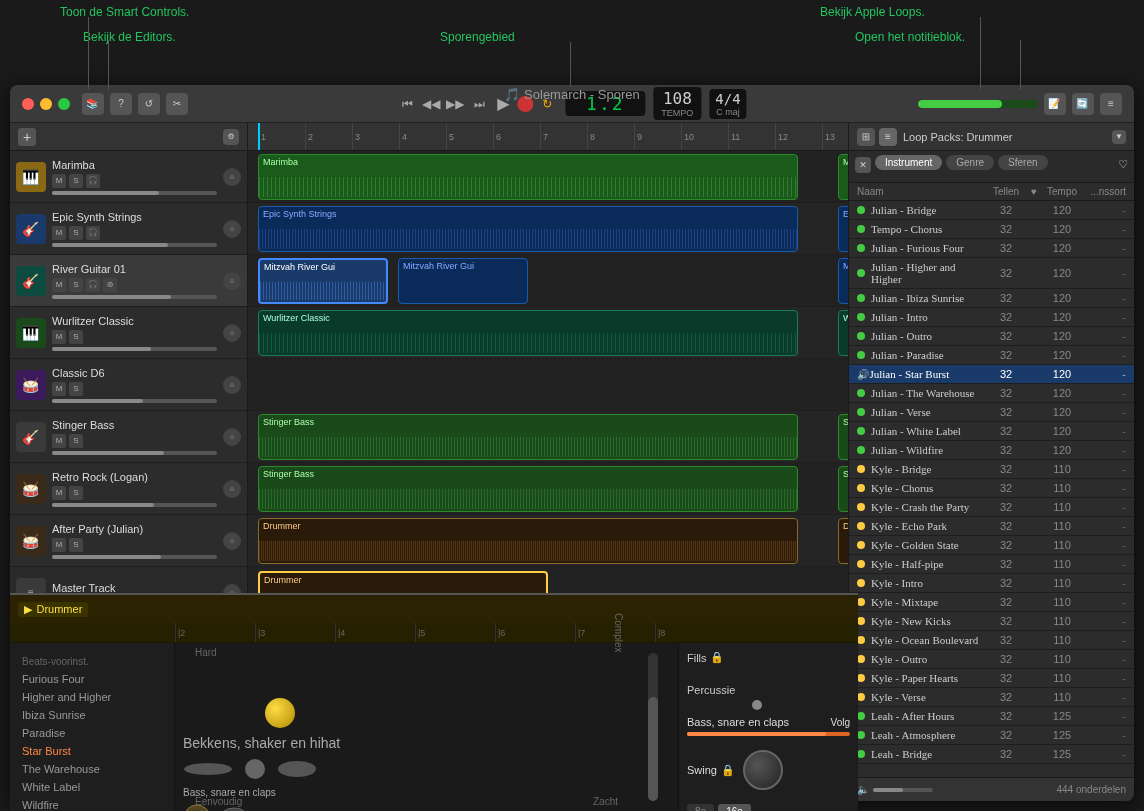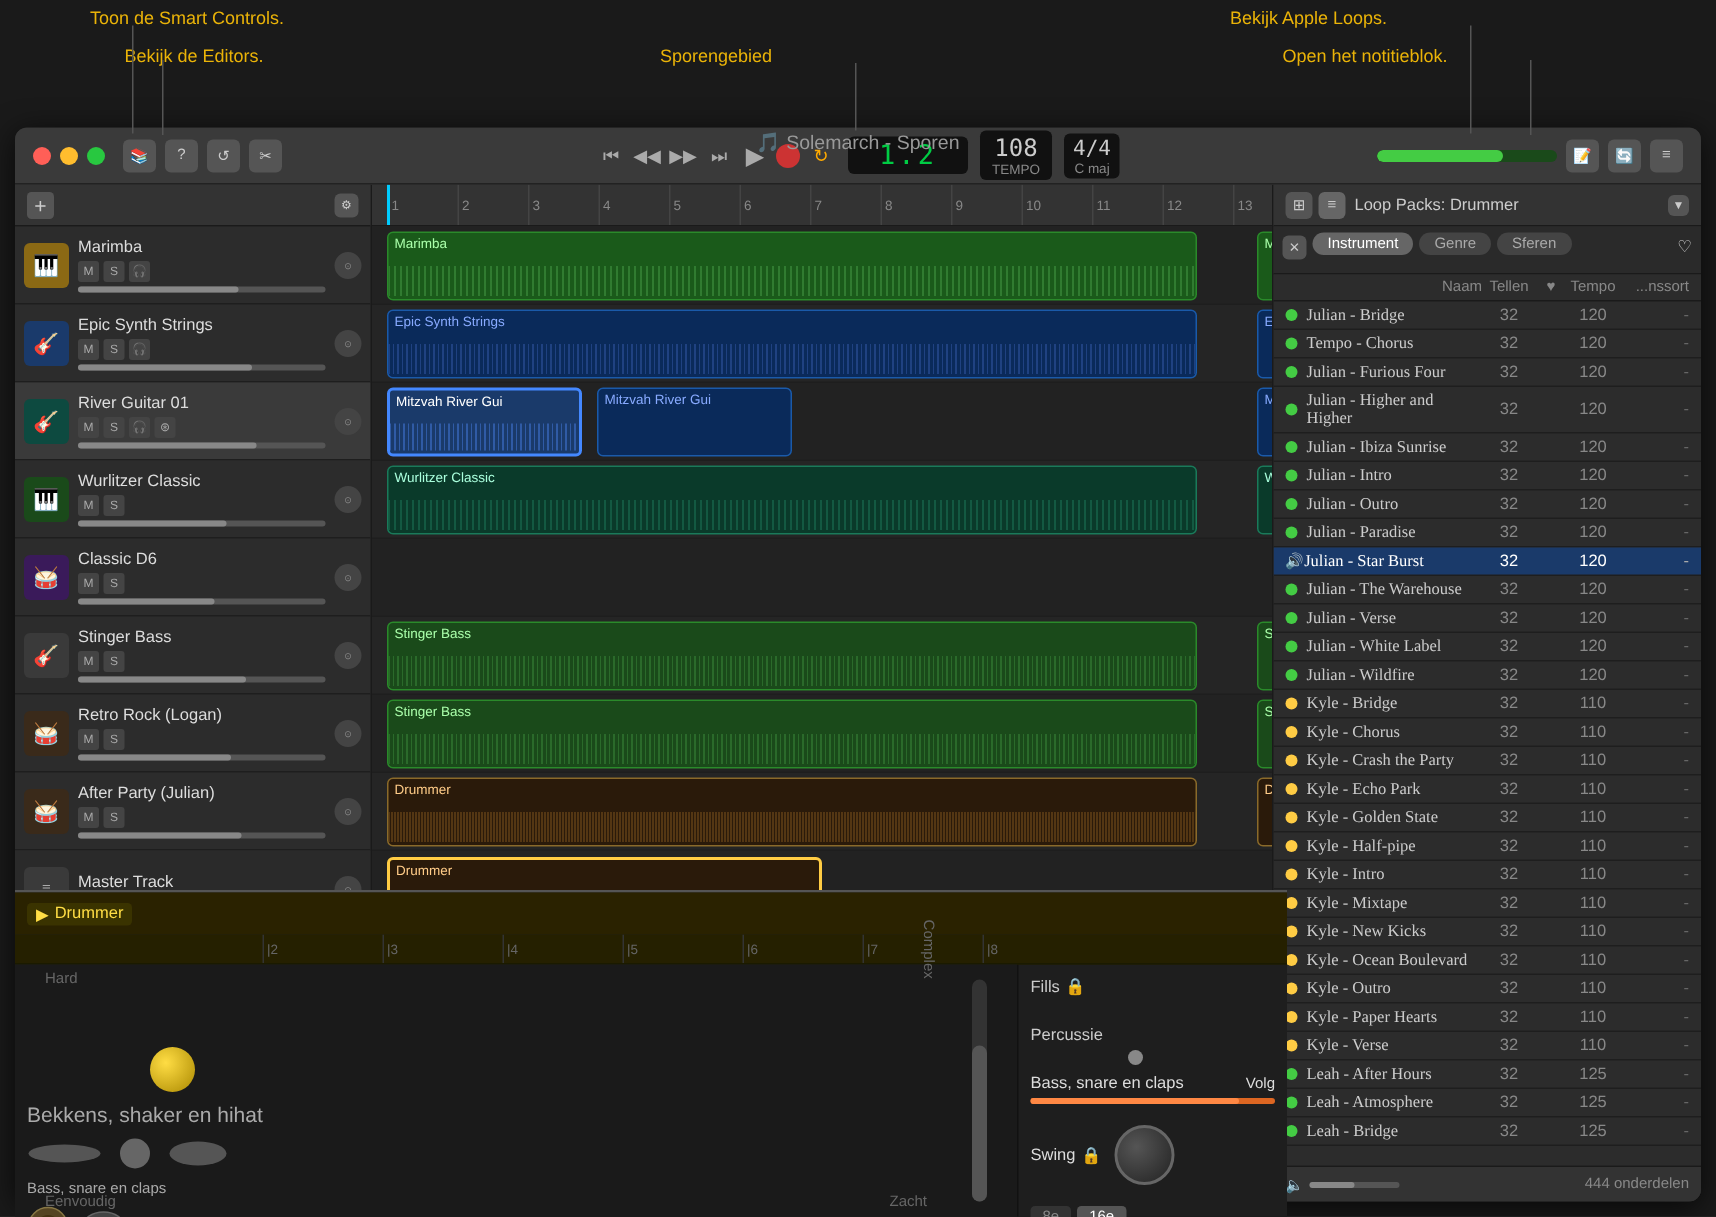--- a/index.html
+++ b/index.html
@@ -20,21 +20,21 @@
       top: 0;
       left: 0;
       width: 100%;
       height: 85px;
       pointer-events: none;
       z-index: 100;
     }
     .annotation {
       position: absolute;
       font-size: 12px;
-      color: #eab308;
+      color: #22c55e;
       white-space: nowrap;
     }
 
     
     .main-window {
       position: absolute;
       top: 85px;
       left: 10px;
       width: 1124px;
       height: 716px;
@@ -402,21 +402,21 @@
     }
 
     .loops-list-header {
       display: flex;
       padding: 3px 8px;
       border-bottom: 1px solid #1a1a1a;
       font-size: 10px;
       color: #888;
       background: #2c2c2c;
     }
-    .lh-name { flex: 1; text-align: right; }
+    .lh-name { flex: 1; }
     .lh-tellen { width: 36px; text-align: center; }
     .lh-hart { width: 20px; text-align: center; }
     .lh-tempo { width: 36px; text-align: center; }
     .lh-sort { width: 46px; text-align: right; }
 
     .loops-list {
       flex: 1;
       overflow-y: auto;
     }
     .loop-item {
@@ -1234,20 +1234,31 @@
     <div class="drum-ruler-mark" style="left:245px;">|3</div>
     <div class="drum-ruler-mark" style="left:325px;">|4</div>
     <div class="drum-ruler-mark" style="left:405px;">|5</div>
     <div class="drum-ruler-mark" style="left:485px;">|6</div>
     <div class="drum-ruler-mark" style="left:565px;">|7</div>
     <div class="drum-ruler-mark" style="left:645px;">|8</div>
   </div>
 
   <div class="drum-content">
 
+    <div class="drum-beats-list">
+      <div class="drum-section-label">Beats-voorinst.</div>
+      <div class="drum-beat-item">Furious Four</div>
+      <div class="drum-beat-item">Higher and Higher</div>
+      <div class="drum-beat-item">Ibiza Sunrise</div>
+      <div class="drum-beat-item">Paradise</div>
+      <div class="drum-beat-item active">Star Burst</div>
+      <div class="drum-beat-item">The Warehouse</div>
+      <div class="drum-beat-item">White Label</div>
+      <div class="drum-beat-item">Wildfire</div>
+    </div>
 
     <div style="flex:1; position:relative; background:#1a1a1a;">
 
       <div style="position:absolute;top:4px;left:20px;font-size:10px;color:#666;">Hard</div>
       <div style="position:absolute;bottom:4px;left:20px;font-size:10px;color:#666;">Eenvoudig</div>
       <div style="position:absolute;top:4px;right:60px;font-size:10px;color:#666;transform:rotate(90deg);transform-origin:right center;">Complex</div>
       <div style="position:absolute;bottom:4px;right:60px;font-size:10px;color:#666;">Zacht</div>
 
       <div class="drum-yellow-knob" style="left:90px; top:55px;"></div>
 

